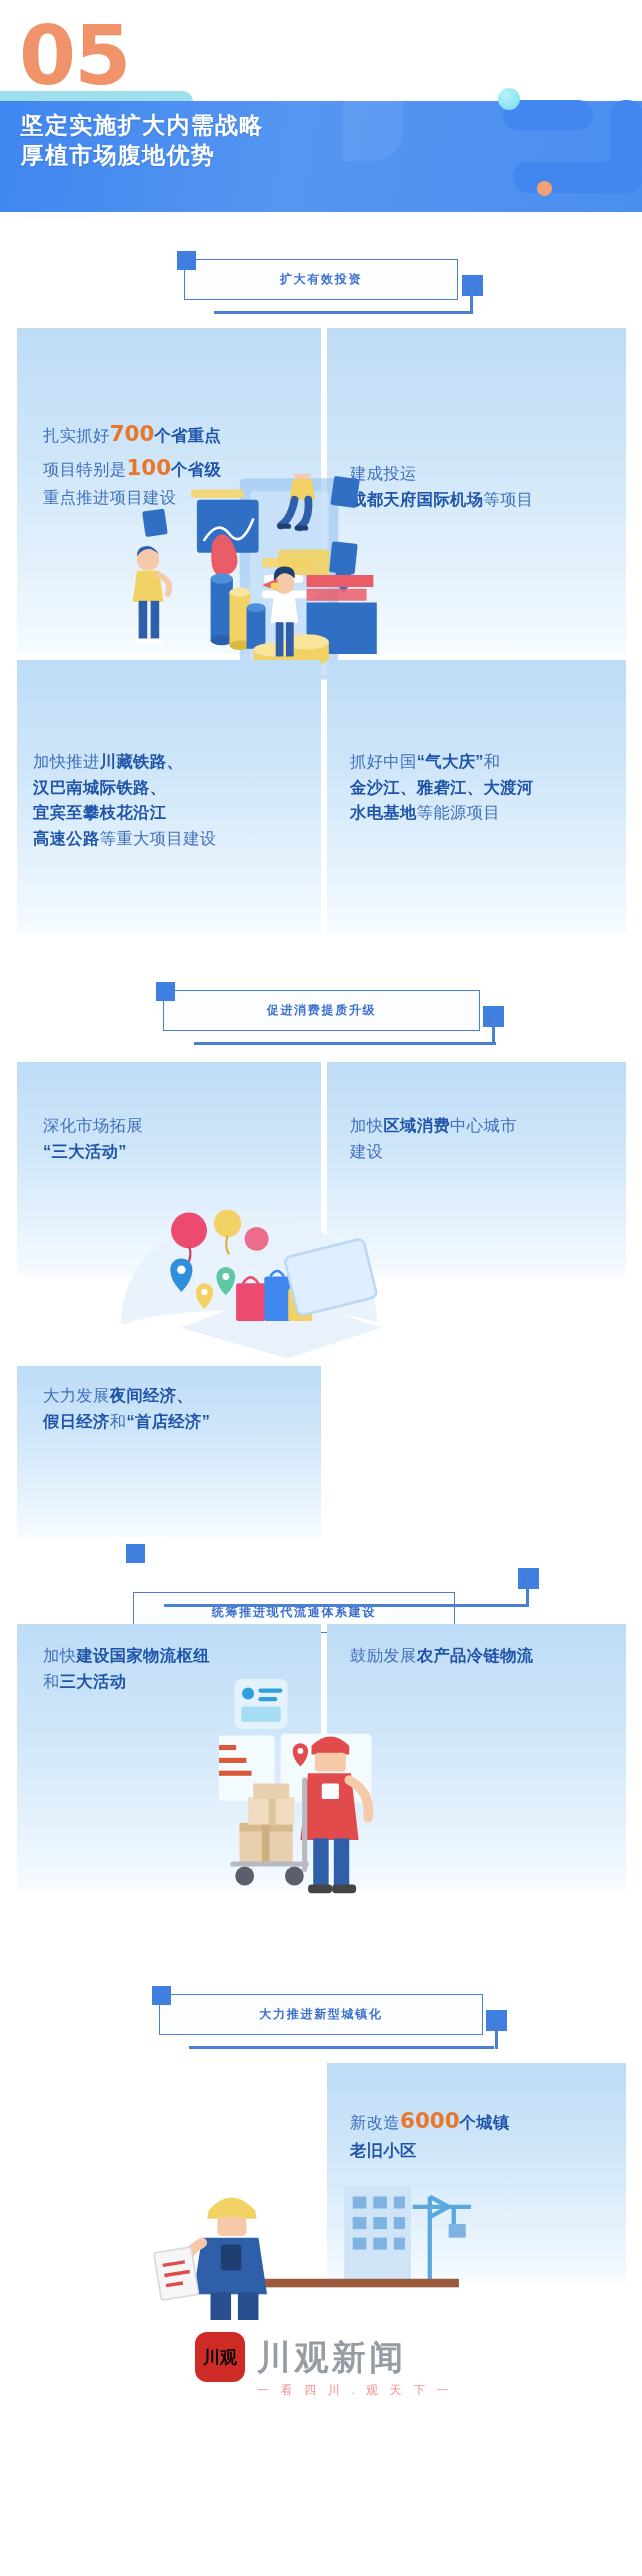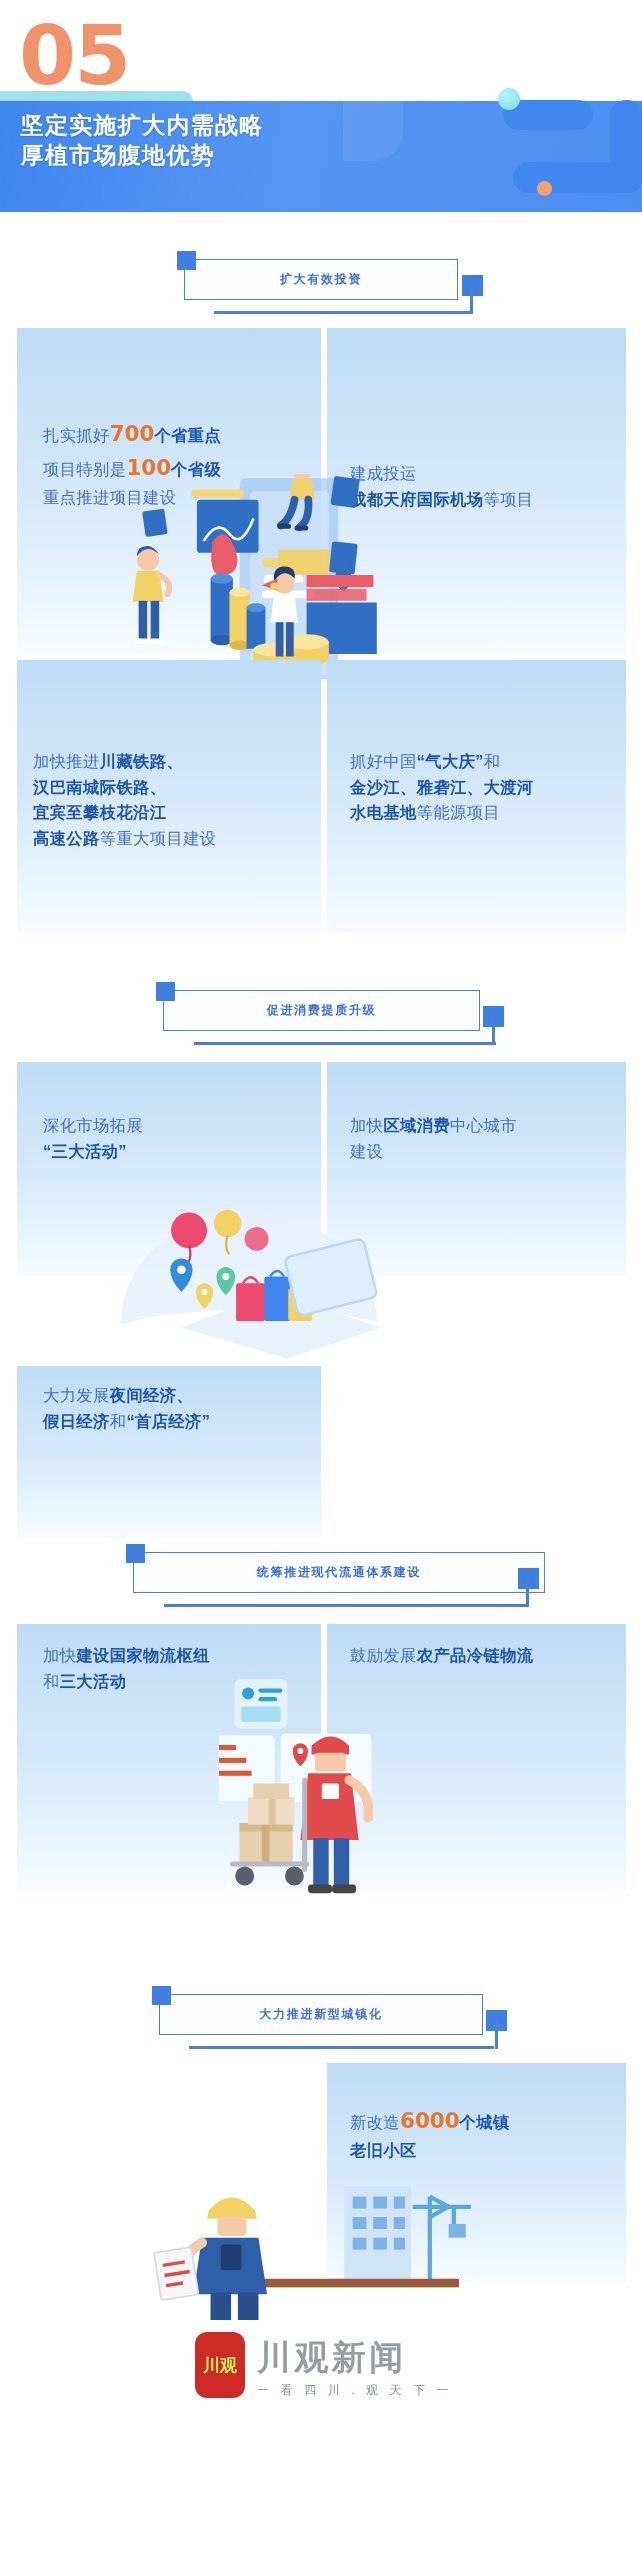--- a/index.html
+++ b/index.html
@@ -79,28 +79,28 @@
   }
   .card-txt b { font-weight:800; color:#1f55a8; }
   .card-txt .num { font-weight:800; color:#e8762b; font-size:21.4px;
                    font-family:"DejaVu Sans",sans-serif; letter-spacing:0; }
 
   
   .illus { position:absolute; }
 
   
   .footer-logo {
-    position:absolute; width:50px; height:66px; border-radius:12px;
+    position:absolute; width:50px; height:50px; border-radius:12px;
     background:#cf2b26; display:flex; align-items:center; justify-content:center;
-    color:#bef264; font-size:17px; font-weight:700; line-height:1;
+    color:#000000; font-size:17px; font-weight:700; line-height:1;
     font-family:"Liberation Serif",serif;
   }
   .wm-main { position:absolute; color:#55616e; opacity:.62; font-size:34px;
     font-weight:700; letter-spacing:3.4px; font-family:"Liberation Serif","DejaVu Serif",serif; }
-  .wm-sub { position:absolute; color:#14532d; opacity:.60; font-size:12px;
+  .wm-sub { position:absolute; color:#ef4444; opacity:.60; font-size:12px;
     letter-spacing:4.3px; font-family:"Liberation Serif","DejaVu Serif",serif; }
 </style>
 </head>
 <body>
 
 <div class="header">
   <div class="hdr-aqua-bar"></div>
   <div class="hdr-number">05</div>
 
   <div class="hdr-band">
@@ -270,21 +270,21 @@
     <rect x="238" y="66" width="95" height="70" rx="7" fill="#dfefff" stroke="#bcd9f4" stroke-width="3" transform="rotate(-14 285 100)"></rect>
   </svg>
 
   <div class="card" style="left:17px; top:304px; width:304px; height:171px;">
     <div class="card-txt" style="left:26px; top:17px; width:283px;"><span>大力发展</span><b>夜间经济、</b><br><b>假日经济</b><span>和</span><b>“首店经济”</b></div>
   </div>
   <div class="card" style="left:327px; top:304px; width:299px; height:0px;"></div>
 </div>
 
 <div class="sec-head-wrap" style="height:82px;">
-  <div class="sec-head" style="left:133px; width:412px;">
+  <div class="sec-head" style="left:133px; width:322px;margin-top:40px;">
     <div class="sec-head-label">统筹推进现代流通体系建设</div>
   </div>
   <div class="sq-tl" style="left:126px; top:1.7px;"></div>
   <div class="sq-r" style="left:518px; top:26px;"></div>
   <div class="shadow-line" style="left:164px; top:62px; width:362px;"></div>
   <div class="shadow-vert" style="left:526px; top:36px; height:29px;"></div>
 </div>
 
 <div class="grid" style="height:360px;">
   <div class="card" style="left:17px;  top:0px; width:304px; height:266px;">

